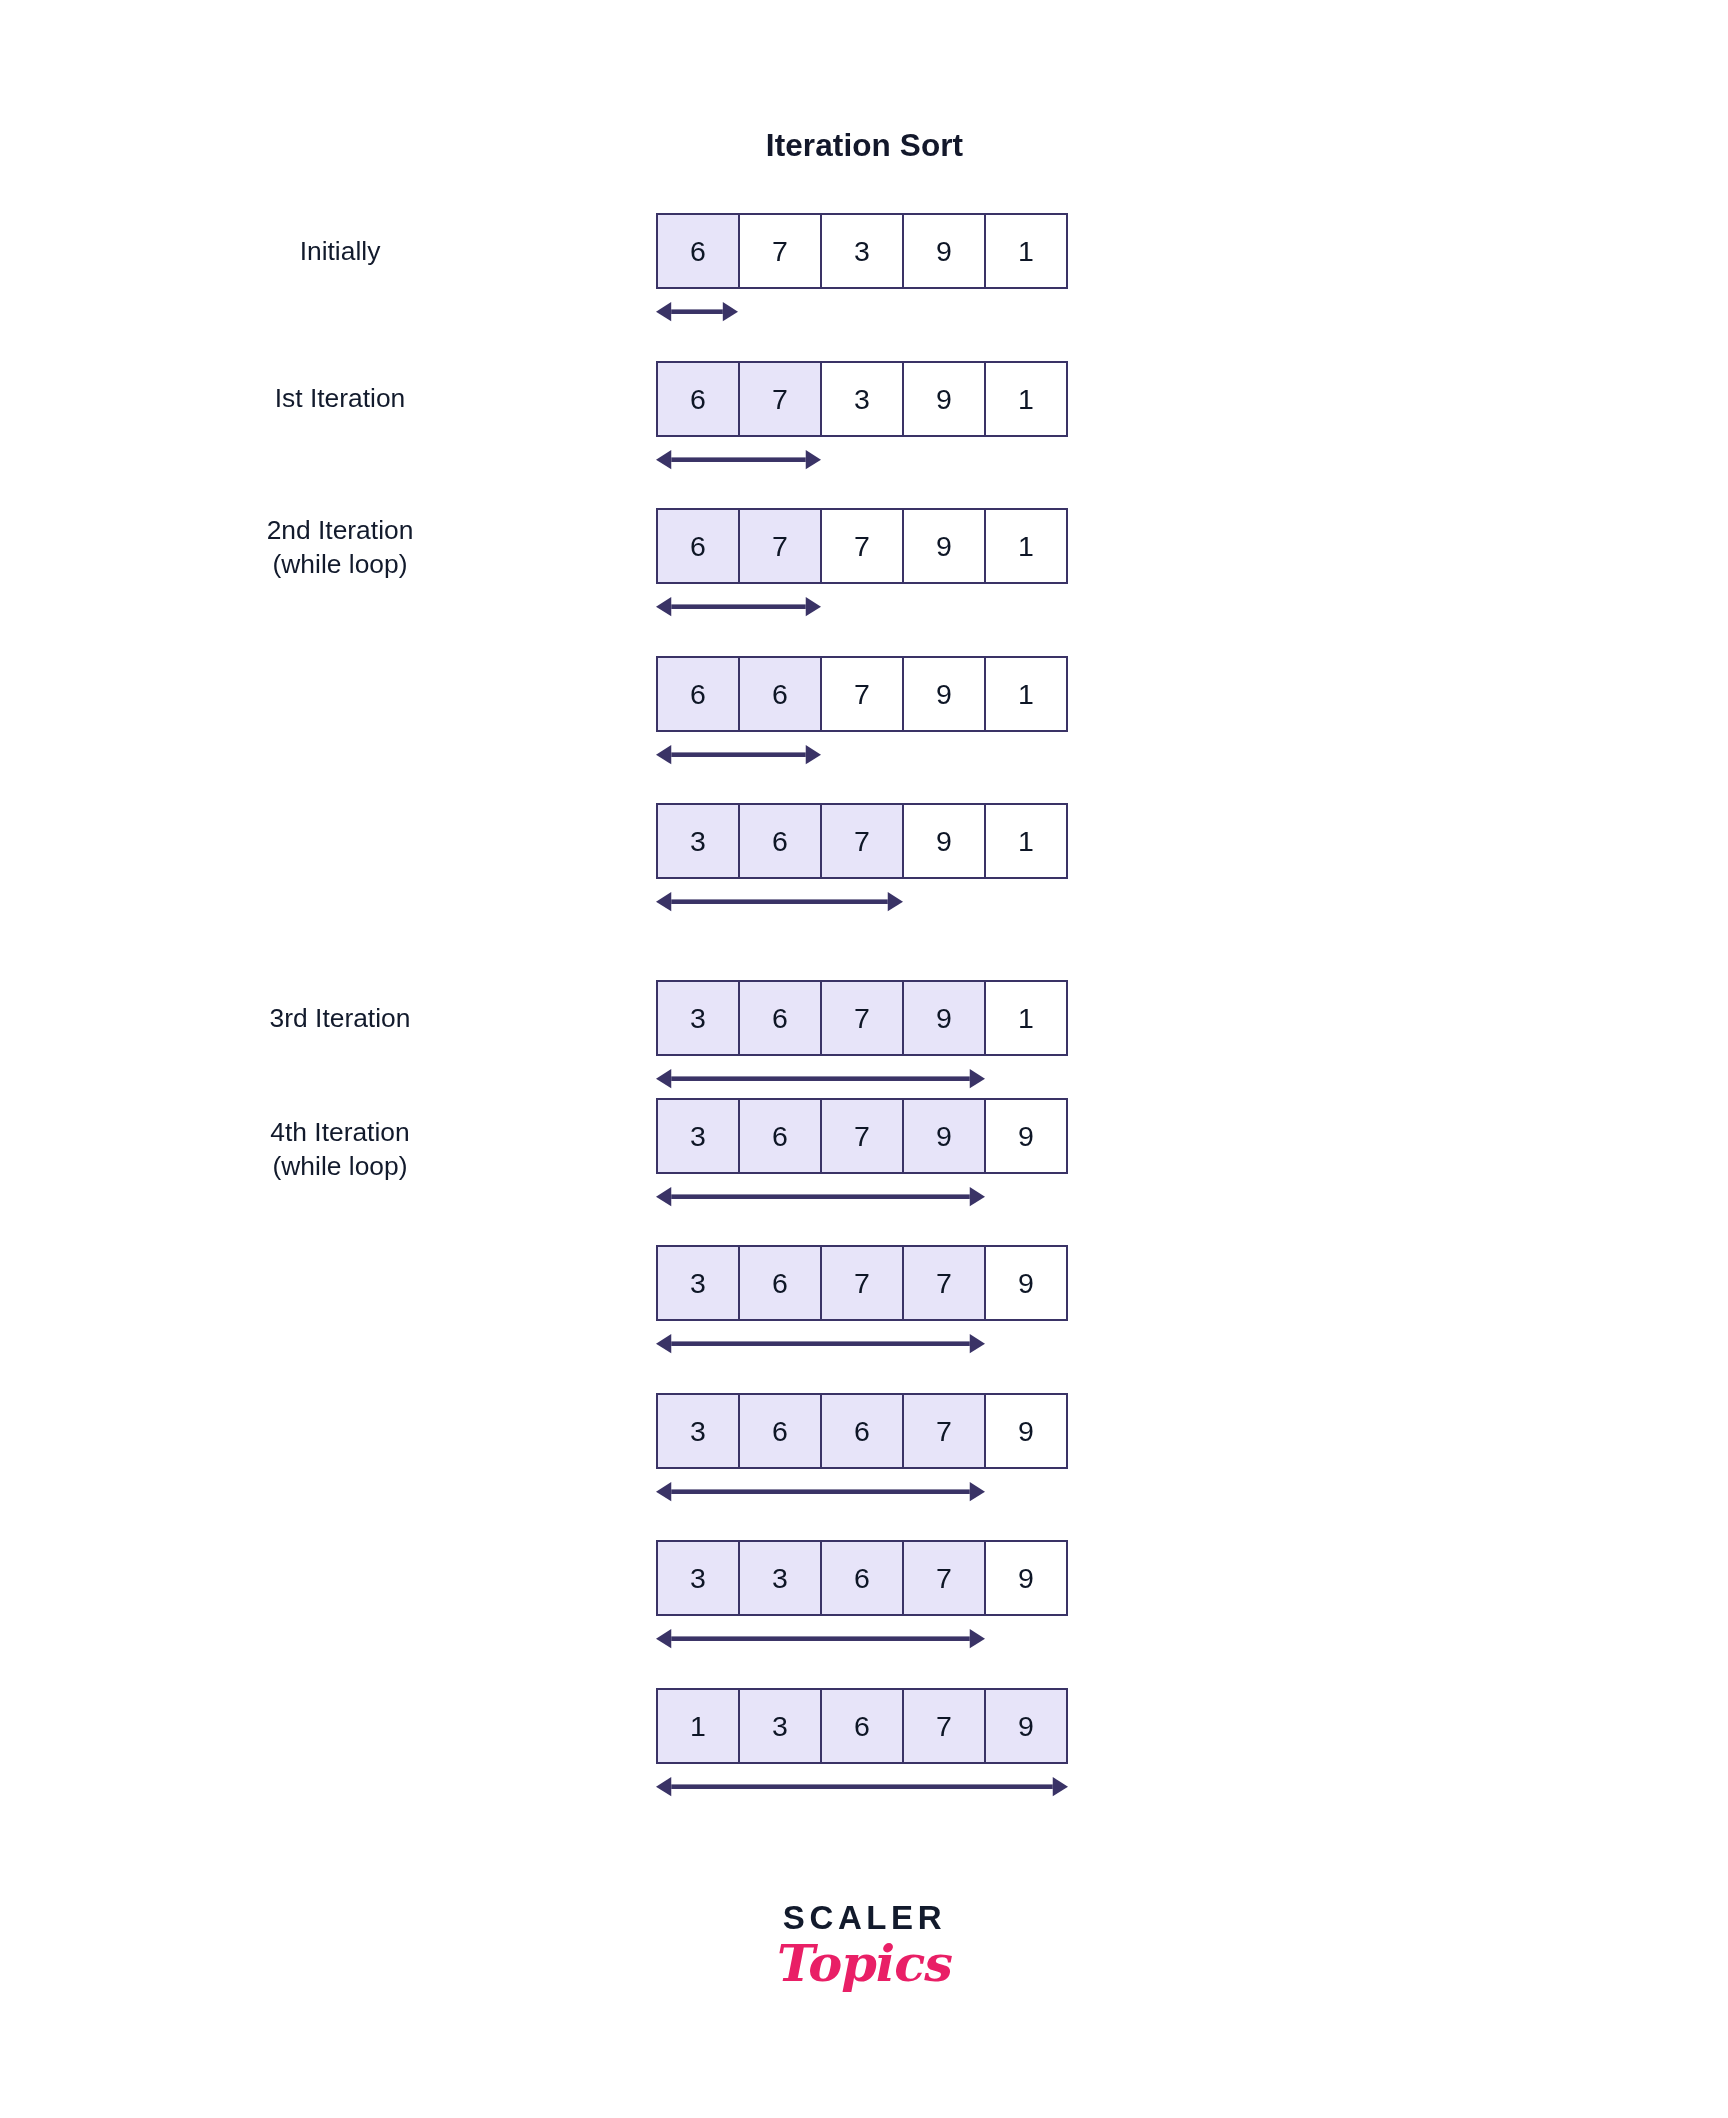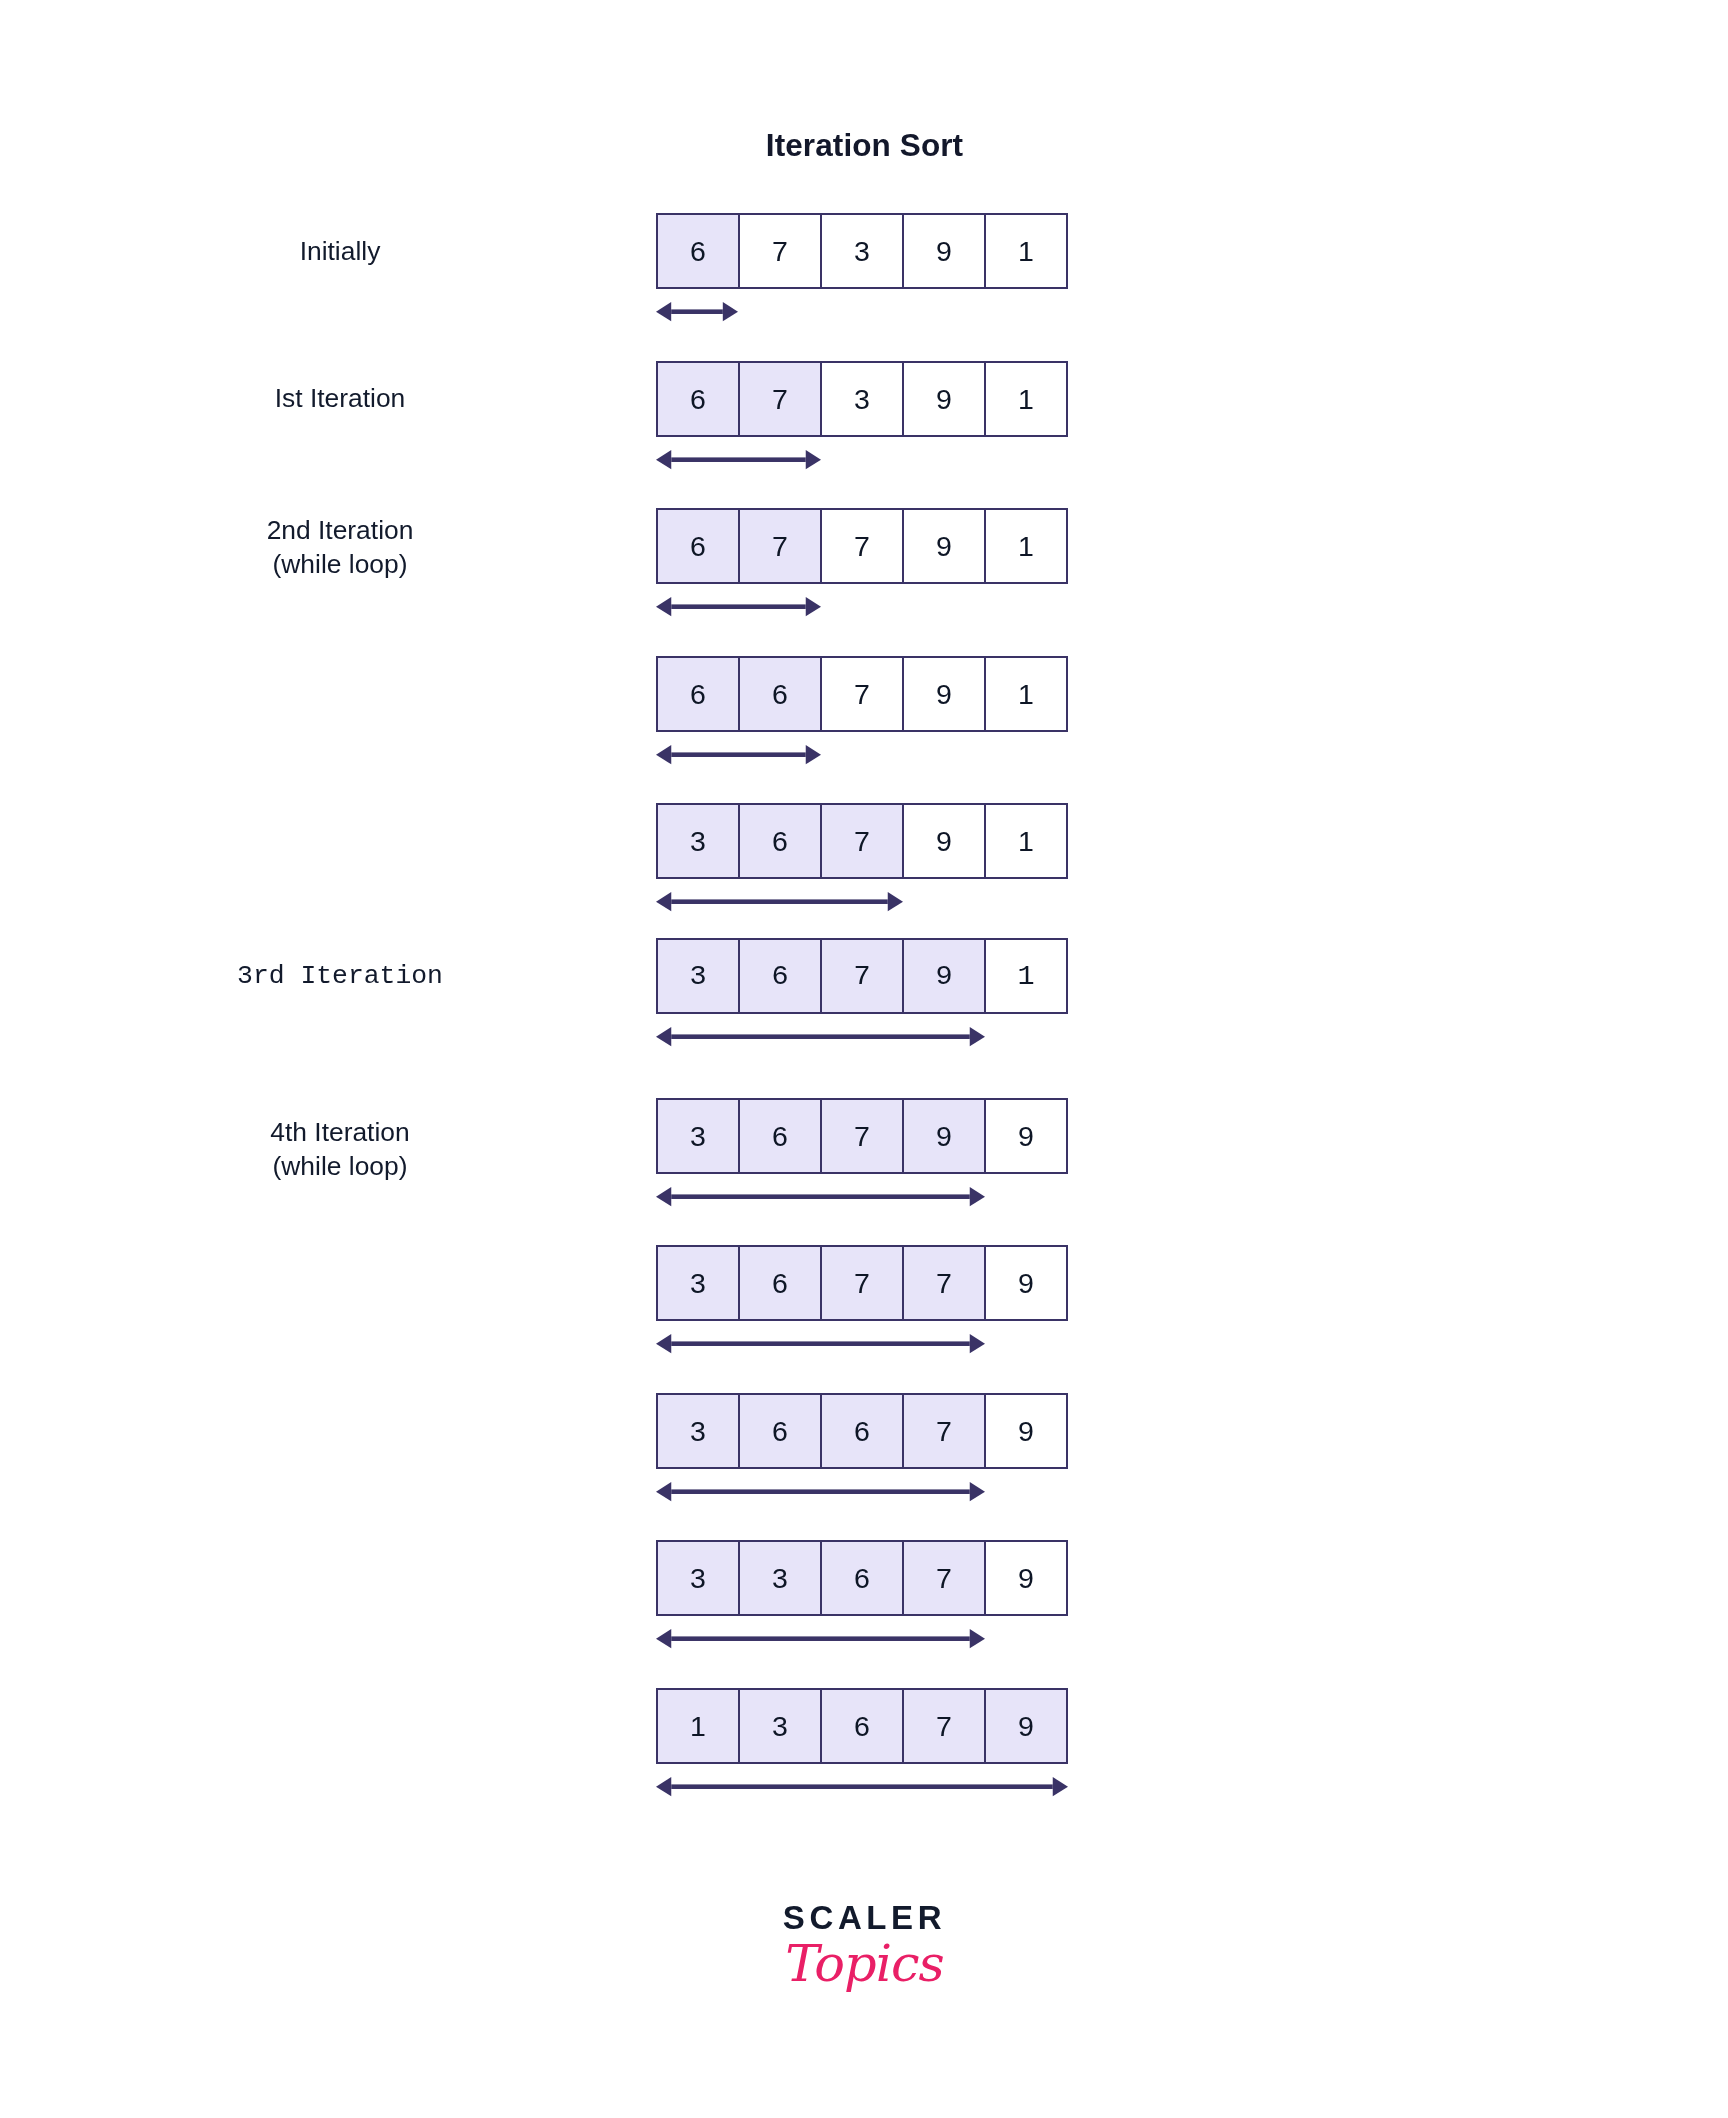--- a/index.html
+++ b/index.html
@@ -56,21 +56,21 @@
     text-align:center;
   }
   .logo-scaler{
     font-size:33px;font-weight:700;color:#121a2c;
     letter-spacing:4.6px;line-height:1;
   }
   .logo-topics{
     margin-top:3px;
     font-family:"DejaVu Serif", serif;
     font-style:italic;
-    font-size:51px;font-weight:400;color:#e91f66;
+    font-size:51px;font-weight:700;color:#e91f66;
     letter-spacing:-1px;line-height:1.05;
   }
 </style>
 </head>
 <body>
 
 <div id="diagram">
 
   <div class="title">Iteration Sort</div>
 
@@ -151,21 +151,21 @@
           <div class="cell" style="border-right-color: rgb(58, 51, 102); background: rgb(255, 255, 255); color: rgb(14, 22, 38);">1</div>
         </div>
         <div class="arrow" style="top: 87px; width: 247px;">
           <svg viewBox="0 0 486 46" preserveAspectRatio="none">
             <rect x="30" y="18.5" width="426" height="9" fill="#3A3366"></rect>
             <polygon points="0,23 30,4 30,42" fill="#3A3366"></polygon>
             <polygon points="486,23 456,4 456,42" fill="#3A3366"></polygon>
           </svg>
         </div>
       </div>
-      <div class="row" style="top: 938px; font-family: Liberation Mono, monospace;">
+      <div class="row" style="top: 980px;">
         <div class="row-label" style="top: 21.3px;"><span>3rd Iteration</span></div>
         <div class="array" style="border-color: rgb(58, 51, 102);">
           <div class="cell hl" style="border-right-color: rgb(58, 51, 102); background: rgb(231, 228, 249); color: rgb(14, 22, 38);">3</div>
           <div class="cell hl" style="border-right-color: rgb(58, 51, 102); background: rgb(231, 228, 249); color: rgb(14, 22, 38);">6</div>
           <div class="cell hl" style="border-right-color: rgb(58, 51, 102); background: rgb(231, 228, 249); color: rgb(14, 22, 38);">7</div>
           <div class="cell hl" style="border-right-color: rgb(58, 51, 102); background: rgb(231, 228, 249); color: rgb(14, 22, 38);">9</div>
           <div class="cell" style="border-right-color: rgb(58, 51, 102); background: rgb(255, 255, 255); color: rgb(14, 22, 38);">1</div>
         </div>
         <div class="arrow" style="top: 87px; width: 329px;">
           <svg viewBox="0 0 648 46" preserveAspectRatio="none">

